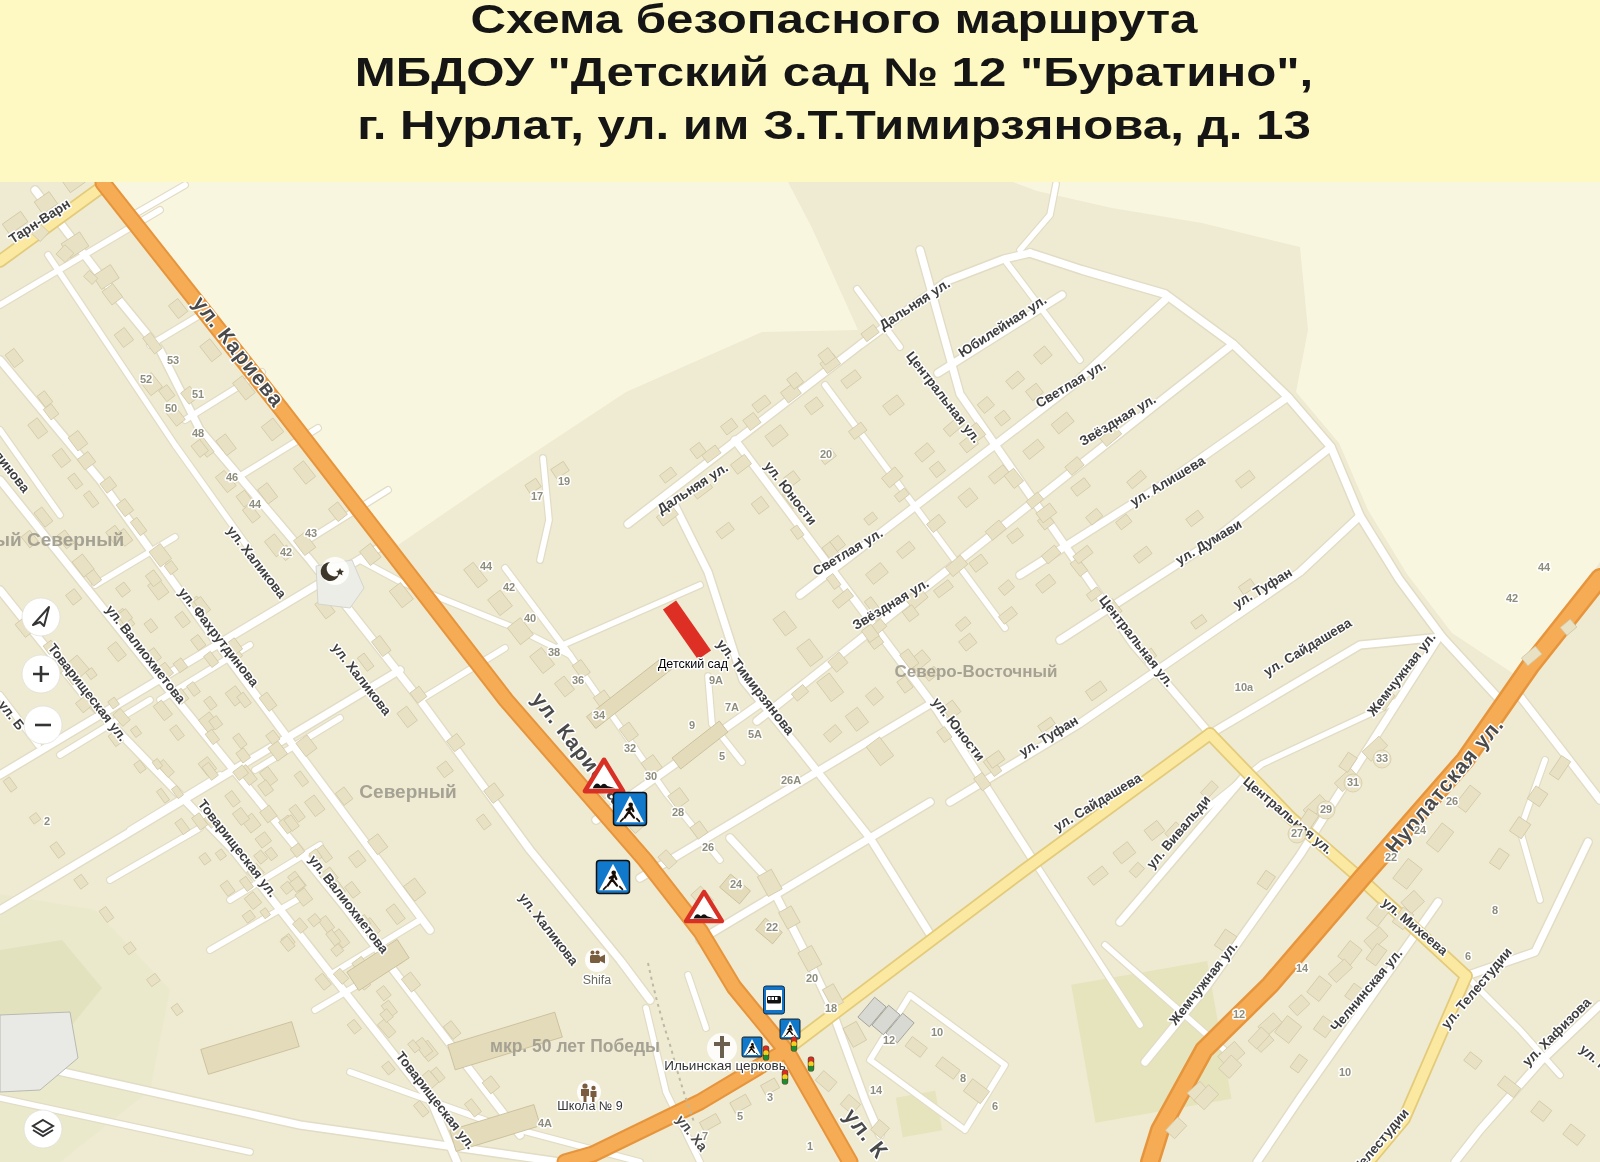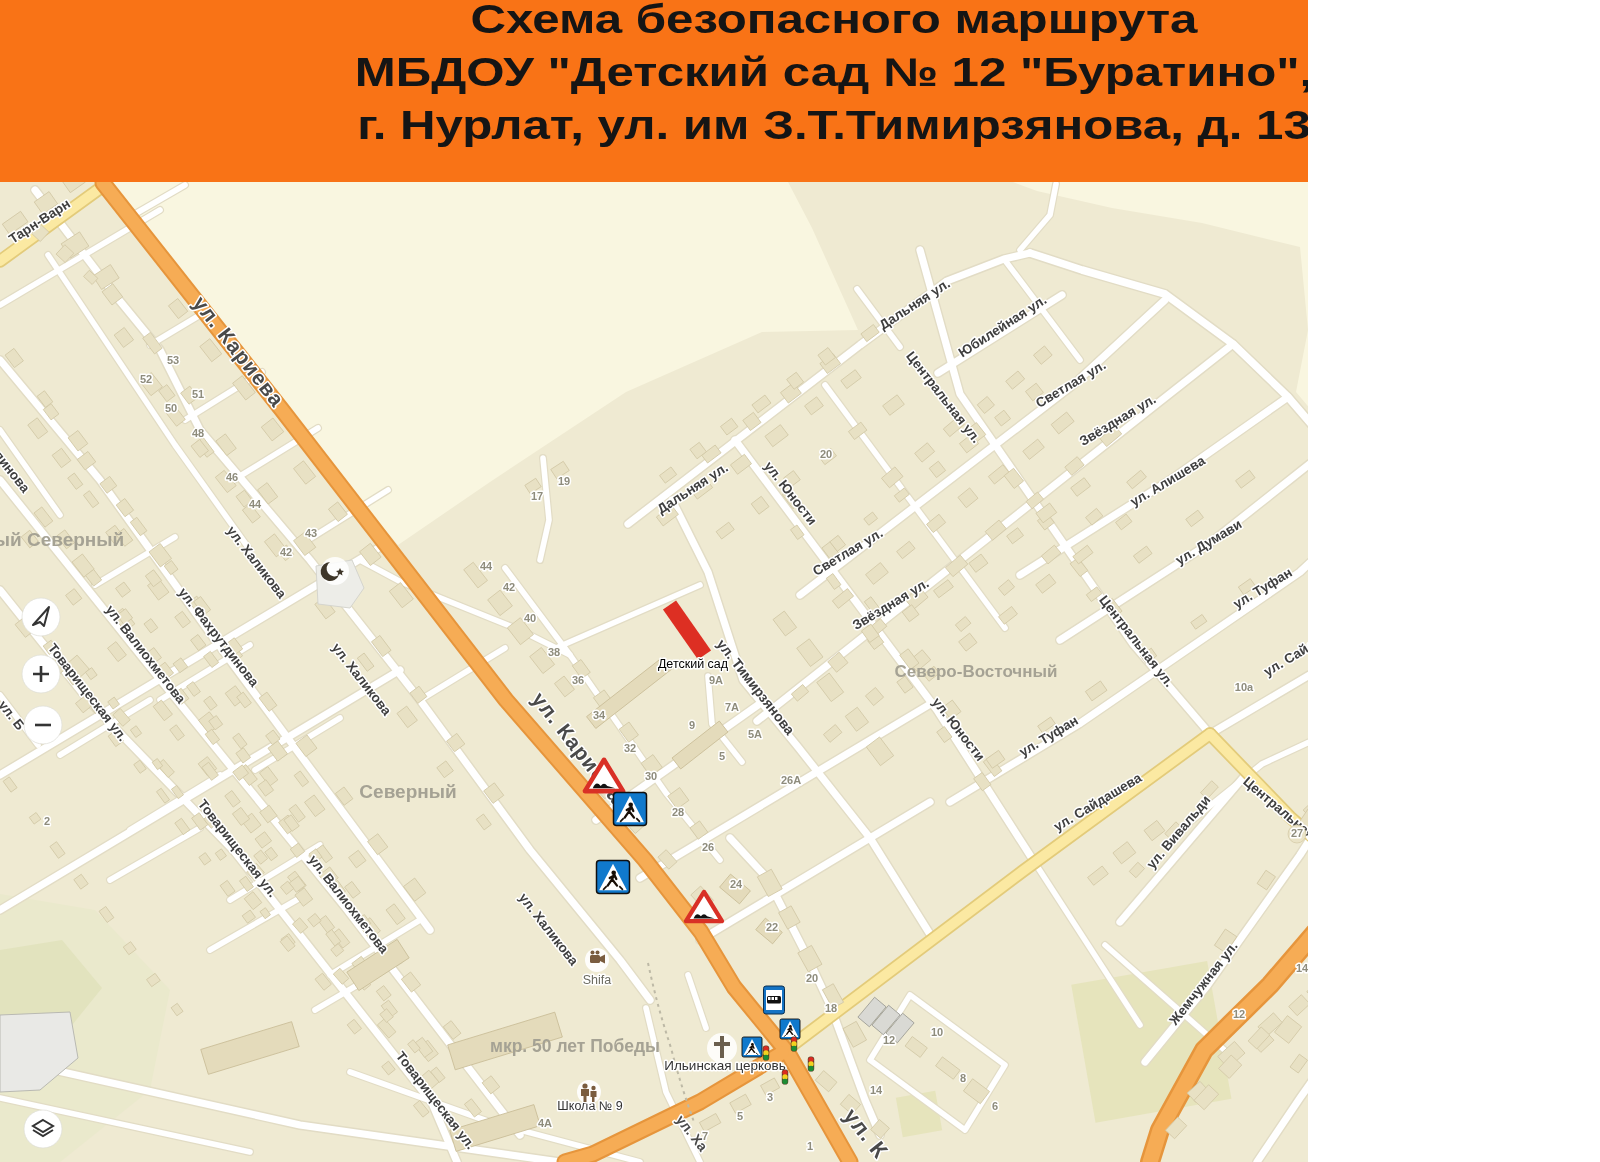--- a/index.html
+++ b/index.html
@@ -1,17 +1,17 @@
 <!DOCTYPE html>
 <html lang="ru"><head>
 <meta charset="utf-8">
 <title>Схема безопасного маршрута</title>
 <style>
 html,body{margin:0;padding:0;background:#fff;}
-.page{position:relative;width:1308px;height:1162px;overflow:hidden;font-family:"Liberation Sans",sans-serif;background:#f97316;}
+.page{position:relative;width:1600px;height:1162px;overflow:hidden;font-family:"Liberation Sans",sans-serif;background:#fef9c3;}
 .title{position:absolute;top:-7px;left:0;width:1600px;text-align:center;font-weight:bold;color:#151515;font-size:40px;line-height:53px;transform:translateX(34px) scaleX(1.23);transform-origin:800px 0;}
 svg text{font-family:"Liberation Sans",sans-serif;}
 </style>
 </head>
 <body>
 <div class="page">
 
 <div class="title">Схема безопасного маршрута<br>МБДОУ "Детский сад № 12 "Буратино",<br>г. Нурлат, ул. им З.Т.Тимирзянова, д. 13</div>
 
 <svg width="1600" height="980" viewBox="0 182 1600 980" style="position:absolute;top:182px;left:0">

